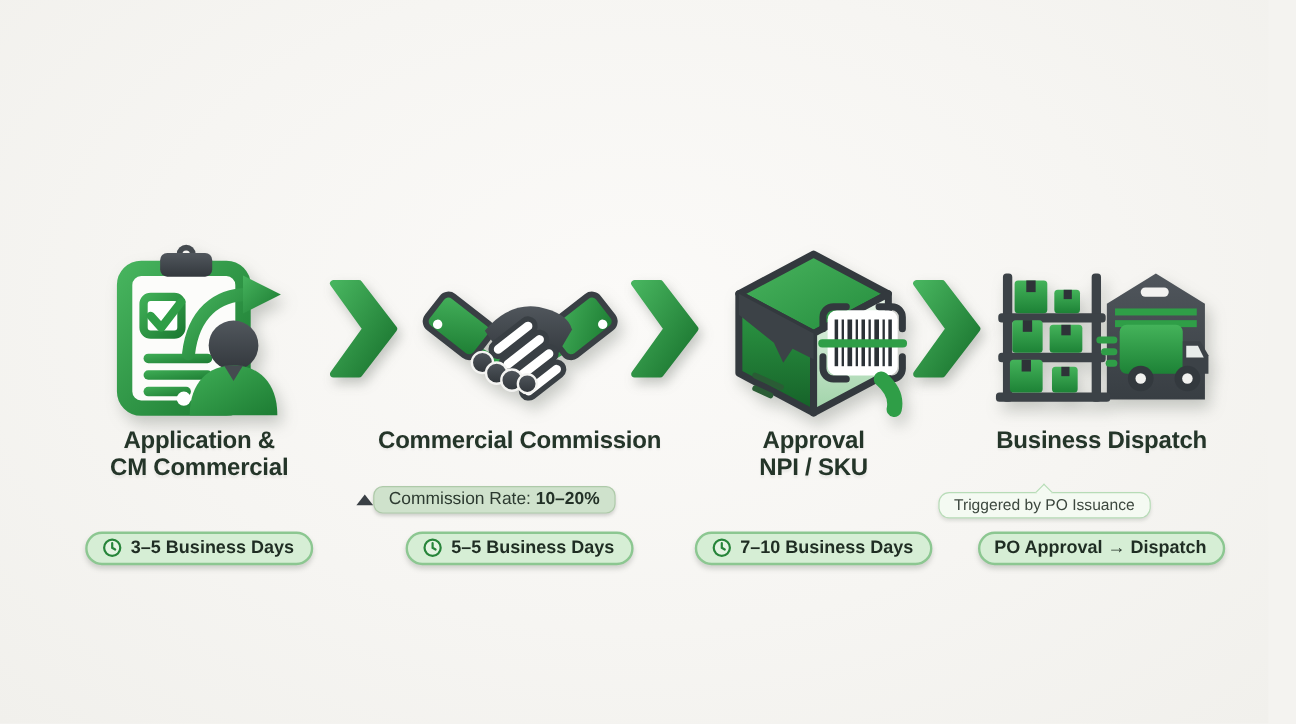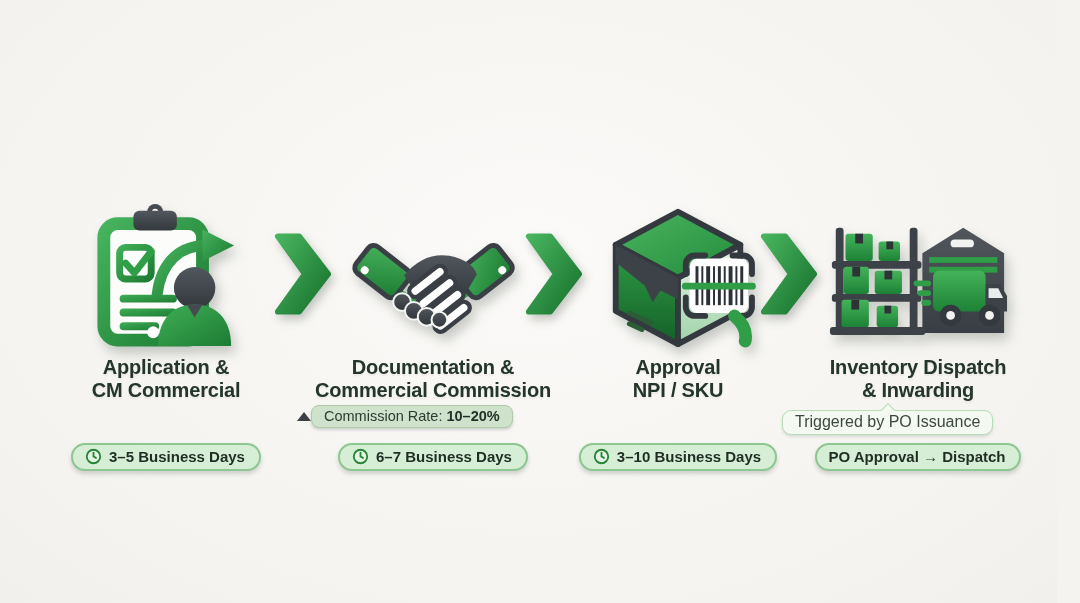--- a/index.html
+++ b/index.html
@@ -68,21 +68,21 @@
     white-space:nowrap;
   }
   .badge-note .note-label{font-weight:400;margin-right:4px;}
   .badge-note .note-value{font-weight:700;color:#233127;}
   .badge-light{
     position:relative;
     background:#f4faf2;
     border:1.5px solid #b7dcb7;
     border-radius:9px;
     padding:2px 12px 3px 12px;
-    font-size:16px;font-weight:400;color:#3c473e;
+    font-size:13px;font-weight:400;color:#3c473e;
     box-shadow:0 2px 3px rgba(90,100,90,.18);
     white-space:nowrap;
     margin-top:5px;
   }
   .badge-light::before{
     content:"";
     position:absolute;top:-6px;left:50%;
     width:9px;height:9px;
     transform:translateX(-50%) rotate(45deg);
     background:#f4faf2;
@@ -192,36 +192,35 @@
         </g>
         <g fill="url(#gd2)" stroke="#f4f4f2" stroke-width="2">
           <circle cx="56" cy="83" r="9"></circle>
           <circle cx="68" cy="92" r="9"></circle>
           <circle cx="81" cy="98" r="9"></circle>
           <circle cx="94" cy="101" r="8"></circle>
         </g>
       </svg>
     </div>
     <div class="step-title">
-      <div>Documentation &amp;</div>
       <div>Commercial Commission</div>
     </div>
     <div class="row-note">
       <div class="pointer-up"></div>
       <span class="badge-note">
         <span class="note-label">Commission Rate:</span><span class="note-value">10–20%</span>
       </span>
     </div>
     <div class="row-days">
       <span class="badge-days">
         <svg width="17" height="17" viewBox="0 0 24 24">
           <circle cx="12" cy="12" r="9.5" fill="rgba(255,255,255,.35)" stroke="#27853a" stroke-width="2.6"></circle>
           <path d="M12 6.5 V12 L15.5 14" fill="none" stroke="#27853a" stroke-width="2.6" stroke-linecap="round"></path>
         </svg>
-        <span>6–7 Business Days</span>
+        <span>5–5 Business Days</span>
       </span>
     </div>
   </div>
 
   <div class="chev" style="left:554px">
     <svg width="58" height="86" viewBox="0 0 60 86">
       <defs>
         <linearGradient id="gch2" x1="0" y1="0" x2="1" y2="1">
           <stop offset="0" stop-color="#47b45e"></stop>
             <stop offset="1" stop-color="#17702c"></stop>
@@ -283,21 +282,21 @@
     <div class="step-title">
       <div>Approval</div>
       <div>NPI / SKU</div>
     </div>
     <div class="row-days">
       <span class="badge-days">
         <svg width="17" height="17" viewBox="0 0 24 24">
           <circle cx="12" cy="12" r="9.5" fill="rgba(255,255,255,.35)" stroke="#27853a" stroke-width="2.6"></circle>
           <path d="M12 6.5 V12 L15.5 14" fill="none" stroke="#27853a" stroke-width="2.6" stroke-linecap="round"></path>
         </svg>
-        <span>3–10 Business Days</span>
+        <span>7–10 Business Days</span>
       </span>
     </div>
   </div>
 
   <div class="chev" style="left:789px">
     <svg width="58" height="86" viewBox="0 0 60 86">
       <defs>
         <linearGradient id="gch3" x1="0" y1="0" x2="1" y2="1">
           <stop offset="0" stop-color="#47b45e"></stop>
             <stop offset="1" stop-color="#17702c"></stop>
@@ -355,22 +354,21 @@
         <polygon points="165,74 175,74 180,84 165,84" fill="#e8ecea"></polygon>
         <g>
           <circle cx="126" cy="102" r="11" fill="#33393e"></circle>
             <circle cx="126" cy="102" r="4.5" fill="#f2f2f0"></circle>
           <circle cx="166" cy="102" r="11" fill="#33393e"></circle>
             <circle cx="166" cy="102" r="4.5" fill="#f2f2f0"></circle>
         </g>
       </svg>
     </div>
     <div class="step-title">
-      <div>Inventory Dispatch</div>
-      <div>&amp; Inwarding</div>
+      <div>Business Dispatch</div>
     </div>
     <div class="row-note">
       <span class="badge-light">Triggered by PO Issuance</span>
     </div>
     <div class="row-days">
       <span class="badge-days">
         <span>PO Approval → Dispatch</span>
       </span>
     </div>
   </div>

